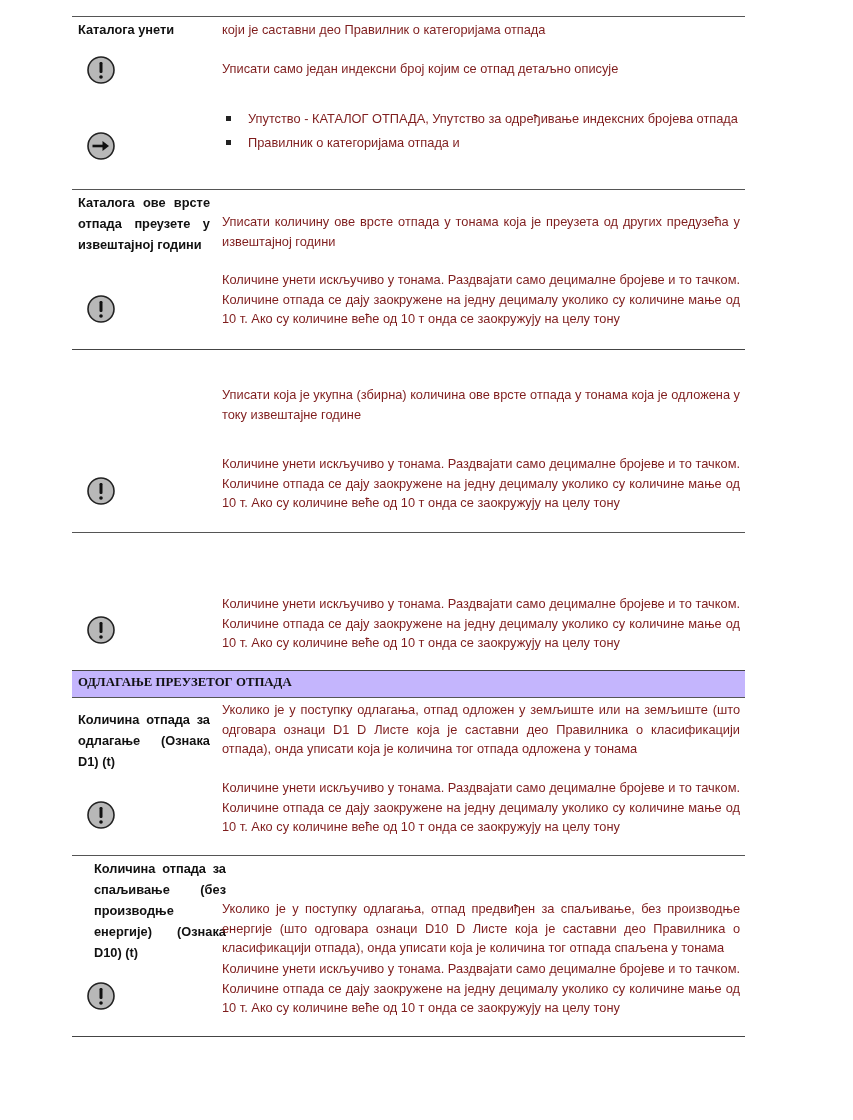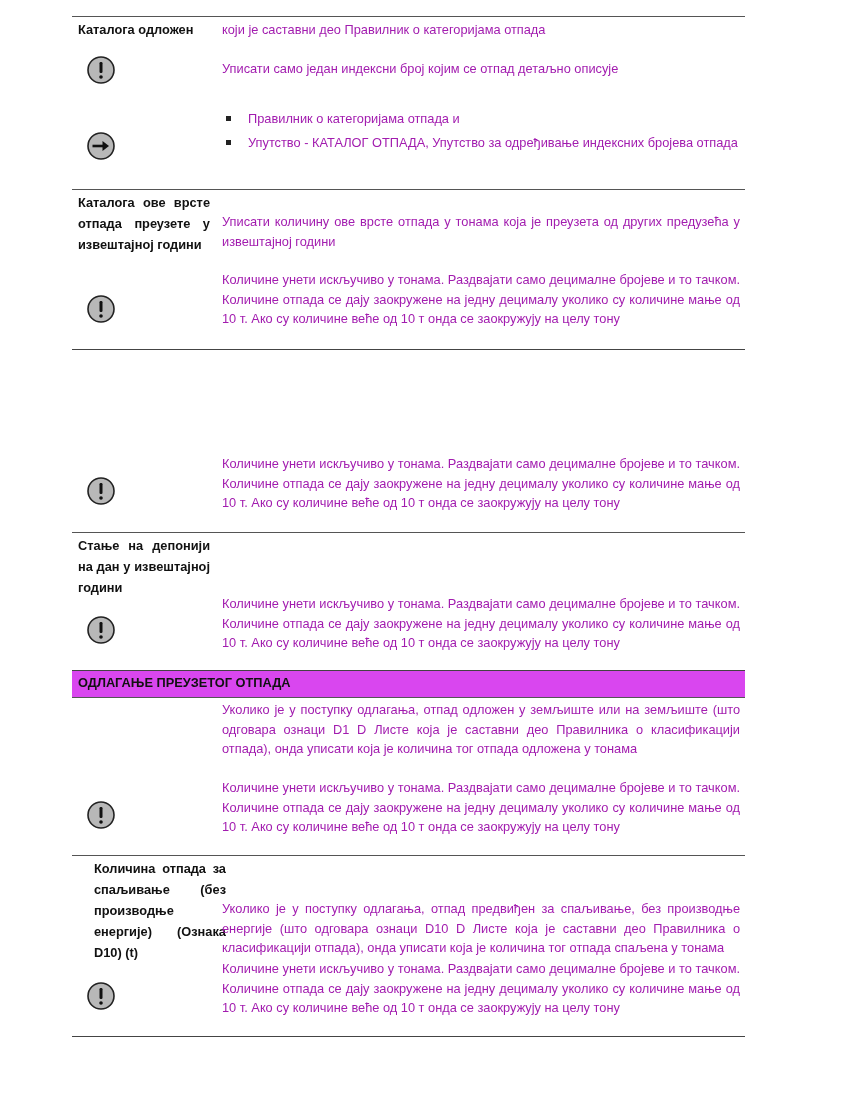--- a/index.html
+++ b/index.html
@@ -15,70 +15,70 @@
   .rule.thin { border-top: 1px solid #444; }
   .row { position: relative; width: 100%; }
   .label {
     position: absolute; left: 6px; width: 132px;
     font-weight: bold; font-size: 12.8px; line-height: 21px;
     text-align: justify; text-align-last: left;
     color: #111;
   }
   .text {
     position: absolute; left: 150px; width: 518px;
-    font-size: 12.8px; line-height: 19.5px; color: #a21caf;
+    font-size: 12.8px; line-height: 19.5px; color: #7f1d1d;
     text-align: justify;
   }
   .text.last-left { text-align-last: left; }
   .icon {
     position: absolute; left: 14px; width: 30px; height: 30px;
   }
   .icon svg { width: 30px; height: 30px; display: block; }
   ul.bullets { list-style: none; margin: 0; padding: 0; }
   ul.bullets li { position: relative; padding-left: 26px; margin-top: 4px; line-height: 19.5px; text-align: justify; text-align-last: left; }
   ul.bullets li::before {
     content: ""; position: absolute; left: 4px; top: 7px; width: 5px; height: 5px; background: #222;
   }
   .section-header {
-    position: relative; background: #d946ef; height: 26px;
-    border-top: 1.5px solid #444; border-bottom: 1.5px solid #555;
+    position: relative; background: #c4b5fd; height: 26px;
+    border-top: 1.5px solid #444; border-bottom: 1.5px solid #555; font-family: Liberation Serif, serif;
   }
   .section-header span {
     position: absolute; left: 6px; top: 4px; font-weight: bold; font-size: 12.8px; color: #111;
   }
 </style>
 </head>
 <body>
 
 <div class="page">
 
   <div class="rule"></div>
 
   <div class="row" style="height:172px;">
-    <div class="label" style="top:2px;">Каталога одложен</div>
+    <div class="label" style="top:2px;">Каталога унети</div>
     <div class="text last-left" style="top:3px;">који је саставни део Правилник о категоријама отпада</div>
     <div class="icon" style="top:38px;">
       <svg viewBox="0 0 30 30">
           <circle cx="15" cy="15" r="13" fill="#b8b8b8" stroke="#222" stroke-width="1.6"></circle>
           <rect x="13.5" y="7" width="3" height="11" rx="1.2" fill="#111"></rect>
           <circle cx="15" cy="22" r="1.8" fill="#111"></circle>
         </svg>
     </div>
     <div class="text last-left" style="top:42px;">Уписати само један индексни број којим се отпад детаљно описује</div>
     <div class="icon" style="top:114px;">
       <svg viewBox="0 0 30 30">
           <circle cx="15" cy="15" r="13" fill="#b8b8b8" stroke="#222" stroke-width="1.6"></circle>
           <path d="M6.5 15 H20" stroke="#111" stroke-width="2.6"></path>
           <path d="M16.5 10 L23 15 L16.5 20 Z" fill="#111"></path>
         </svg>
     </div>
     <div class="text" style="top:88px;">
       <ul class="bullets">
+        <li>Упутство - КАТАЛОГ ОТПАДА, Упутство за одређивање индексних бројева отпада</li>
         <li>Правилник о категоријама отпада и</li>
-        <li>Упутство - КАТАЛОГ ОТПАДА, Упутство за одређивање индексних бројева отпада</li>
       </ul>
     </div>
   </div>
 
   <div class="rule"></div>
 
   <div class="row" style="height:159px;">
     <div class="label" style="top:2px;">Каталога ове врсте отпада преузете у извештајној години</div>
     <div class="text last-left" style="top:22px;">Уписати количину ове врсте отпада у тонама која је преузета од других предузећа у извештајној години</div>
     <div class="icon" style="top:104px;">
@@ -87,49 +87,50 @@
           <rect x="13.5" y="7" width="3" height="11" rx="1.2" fill="#111"></rect>
           <circle cx="15" cy="22" r="1.8" fill="#111"></circle>
         </svg>
     </div>
     <div class="text last-left" style="top:80px;">Количине унети искључиво у тонама. Раздвајати само децималне бројеве и то тачком. Количине отпада се дају заокружене на једну децималу уколико су количине мање од 10 т. Ако су количине веће од 10 т онда се заокружују на целу тону</div>
   </div>
 
   <div class="rule thin"></div>
 
   <div class="row" style="height:182px;">
+    <div class="text last-left" style="top:35px;">Уписати која је укупна (збирна) количина ове врсте отпада у тонама која је одложена у току извештајне године</div>
     <div class="icon" style="top:126px;">
       <svg viewBox="0 0 30 30">
           <circle cx="15" cy="15" r="13" fill="#b8b8b8" stroke="#222" stroke-width="1.6"></circle>
           <rect x="13.5" y="7" width="3" height="11" rx="1.2" fill="#111"></rect>
           <circle cx="15" cy="22" r="1.8" fill="#111"></circle>
         </svg>
     </div>
     <div class="text last-left" style="top:104px;">Количине унети искључиво у тонама. Раздвајати само децималне бројеве и то тачком. Количине отпада се дају заокружене на једну децималу уколико су количине мање од 10 т. Ако су количине веће од 10 т онда се заокружују на целу тону</div>
   </div>
 
   <div class="rule"></div>
 
   <div class="row" style="height:137px;">
-    <div class="label" style="top:2px;">Стање на депонији на дан у извештајној години</div>
     <div class="icon" style="top:82px;">
       <svg viewBox="0 0 30 30">
           <circle cx="15" cy="15" r="13" fill="#b8b8b8" stroke="#222" stroke-width="1.6"></circle>
           <rect x="13.5" y="7" width="3" height="11" rx="1.2" fill="#111"></rect>
           <circle cx="15" cy="22" r="1.8" fill="#111"></circle>
         </svg>
     </div>
     <div class="text last-left" style="top:61px;">Количине унети искључиво у тонама. Раздвајати само децималне бројеве и то тачком. Количине отпада се дају заокружене на једну децималу уколико су количине мање од 10 т. Ако су количине веће од 10 т онда се заокружују на целу тону</div>
   </div>
 
   <div class="section-header">
     <span>ОДЛАГАЊЕ ПРЕУЗЕТОГ ОТПАДА</span>
   </div>
 
   <div class="row" style="height:157px;">
+    <div class="label" style="top:11px;">Количина отпада за одлагање (Ознака D1) (t)</div>
     <div class="text last-left" style="top:2px;">Уколико је у поступку одлагања, отпад одложен у земљиште или на земљиште (што одговара ознаци D1 D Листе која је саставни део Правилника о класификацији отпада), онда уписати која је количина тог отпада одложена у тонама</div>
     <div class="icon" style="top:102px;">
       <svg viewBox="0 0 30 30">
           <circle cx="15" cy="15" r="13" fill="#b8b8b8" stroke="#222" stroke-width="1.6"></circle>
           <rect x="13.5" y="7" width="3" height="11" rx="1.2" fill="#111"></rect>
           <circle cx="15" cy="22" r="1.8" fill="#111"></circle>
         </svg>
     </div>
     <div class="text last-left" style="top:80px;">Количине унети искључиво у тонама. Раздвајати само децималне бројеве и то тачком. Количине отпада се дају заокружене на једну децималу уколико су количине мање од 10 т. Ако су количине веће од 10 т онда се заокружују на целу тону</div>
   </div>

